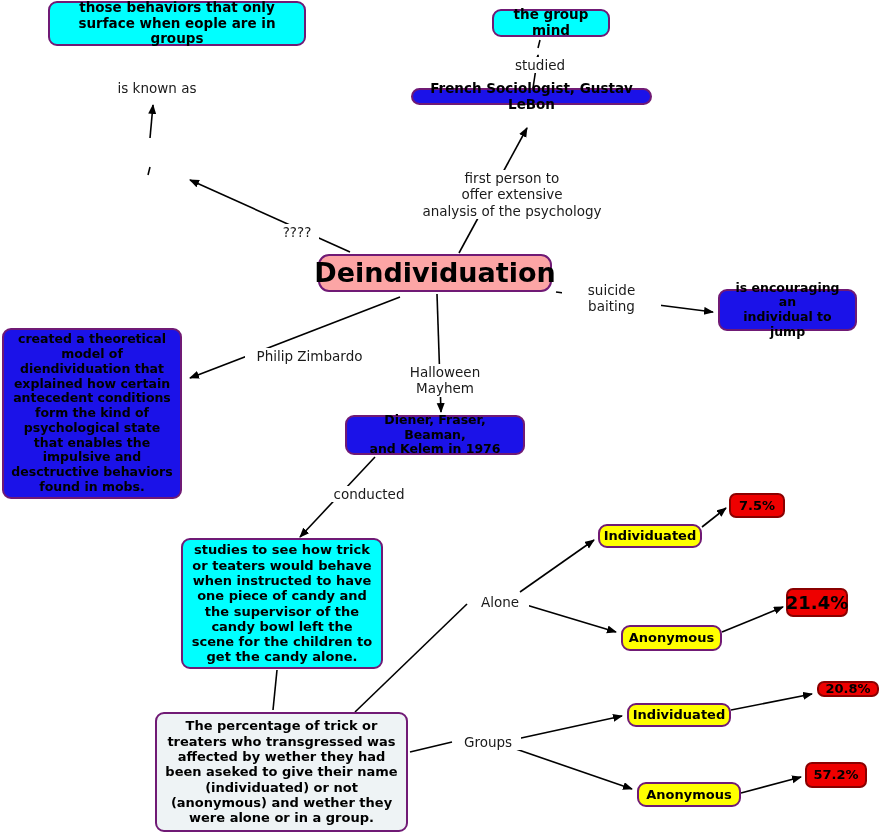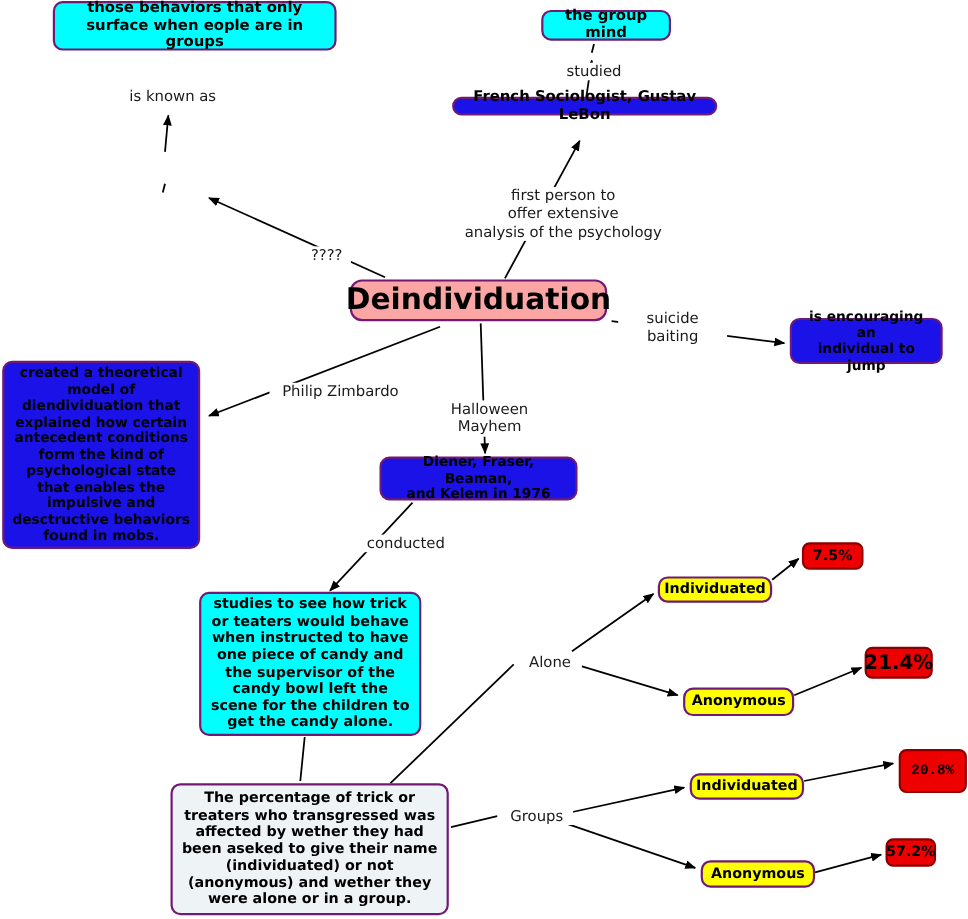--- a/index.html
+++ b/index.html
@@ -71,22 +71,22 @@
   #node-studies       { left: 181px; top: 538px; width: 202px; height: 131px; font-size: 13px; }
   #node-percentbox    { left: 155px; top: 712px; width: 253px; height: 120px; font-size: 13px; }
 
   #node-ind-alone     { left: 598px; top: 524px; width: 104px; height: 24px;  font-size: 13px; }
   #node-anon-alone    { left: 621px; top: 625px; width: 101px; height: 26px;  font-size: 13px; }
   #node-ind-groups    { left: 627px; top: 703px; width: 104px; height: 24px;  font-size: 13px; }
   #node-anon-groups   { left: 637px; top: 782px; width: 104px; height: 25px;  font-size: 13px; }
 
   #node-pct-1         { left: 729px; top: 493px; width: 56px;  height: 25px;  font-size: 13px; border-radius: 7px;}
   #node-pct-2         { left: 786px; top: 588px; width: 62px;  height: 29px;  font-size: 18px; border-radius: 7px;}
-  #node-pct-3         { left: 817px; top: 681px; width: 62px;  height: 40px;  font-size: 13px; border-radius: 7px; font-family: Liberation Mono, monospace;}
-  #node-pct-4         { left: 805px; top: 762px; width: 46px;  height: 26px;  font-size: 13px; border-radius: 7px;}
+  #node-pct-3         { left: 817px; top: 681px; width: 62px;  height: 16px;  font-size: 13px; border-radius: 7px;}
+  #node-pct-4         { left: 805px; top: 762px; width: 62px;  height: 26px;  font-size: 13px; border-radius: 7px;}
 
   
   #lbl-known-as   { left: 110px; top: 80px;  width: 90px; }
   #lbl-studied    { left: 505px; top: 57px;  width: 66px; }
   #lbl-firstperson{ left: 420px; top: 170px; width: 180px;}
   #lbl-unknown    { left: 275px; top: 224px; width: 40px; }
   #lbl-suicide    { left: 562px; top: 282px; width: 95px; }
   #lbl-zimbardo   { left: 245px; top: 348px; width: 125px;}
   #lbl-halloween  { left: 378px; top: 364px; width: 130px;}
   #lbl-conducted  { left: 327px; top: 486px; width: 80px; }

